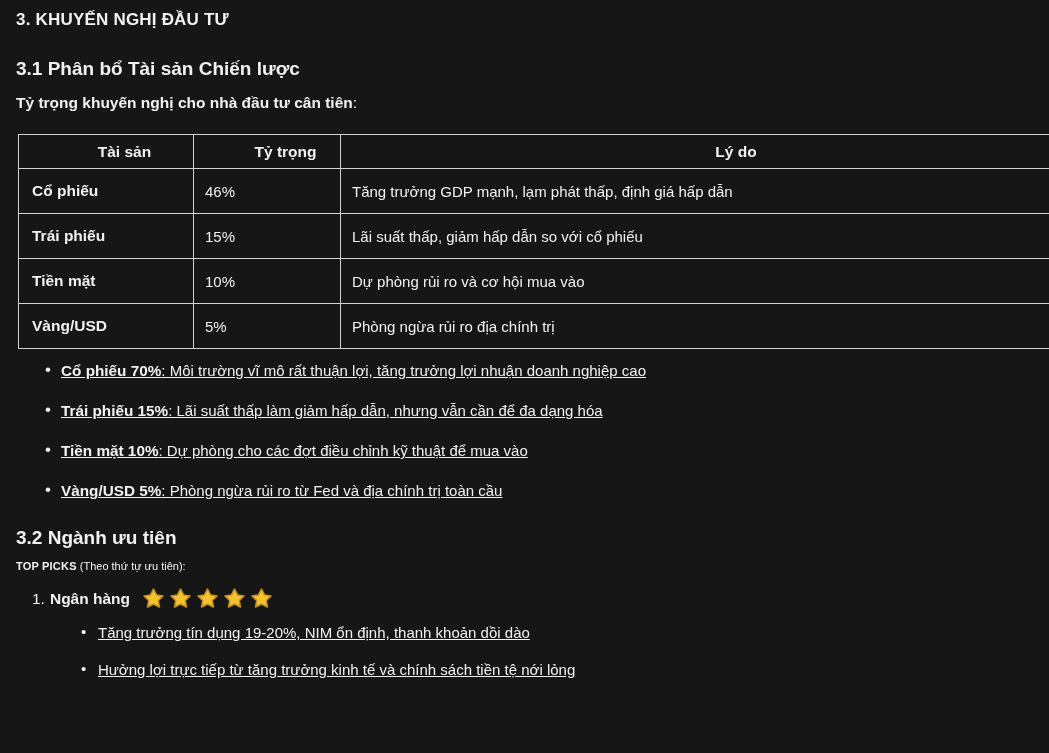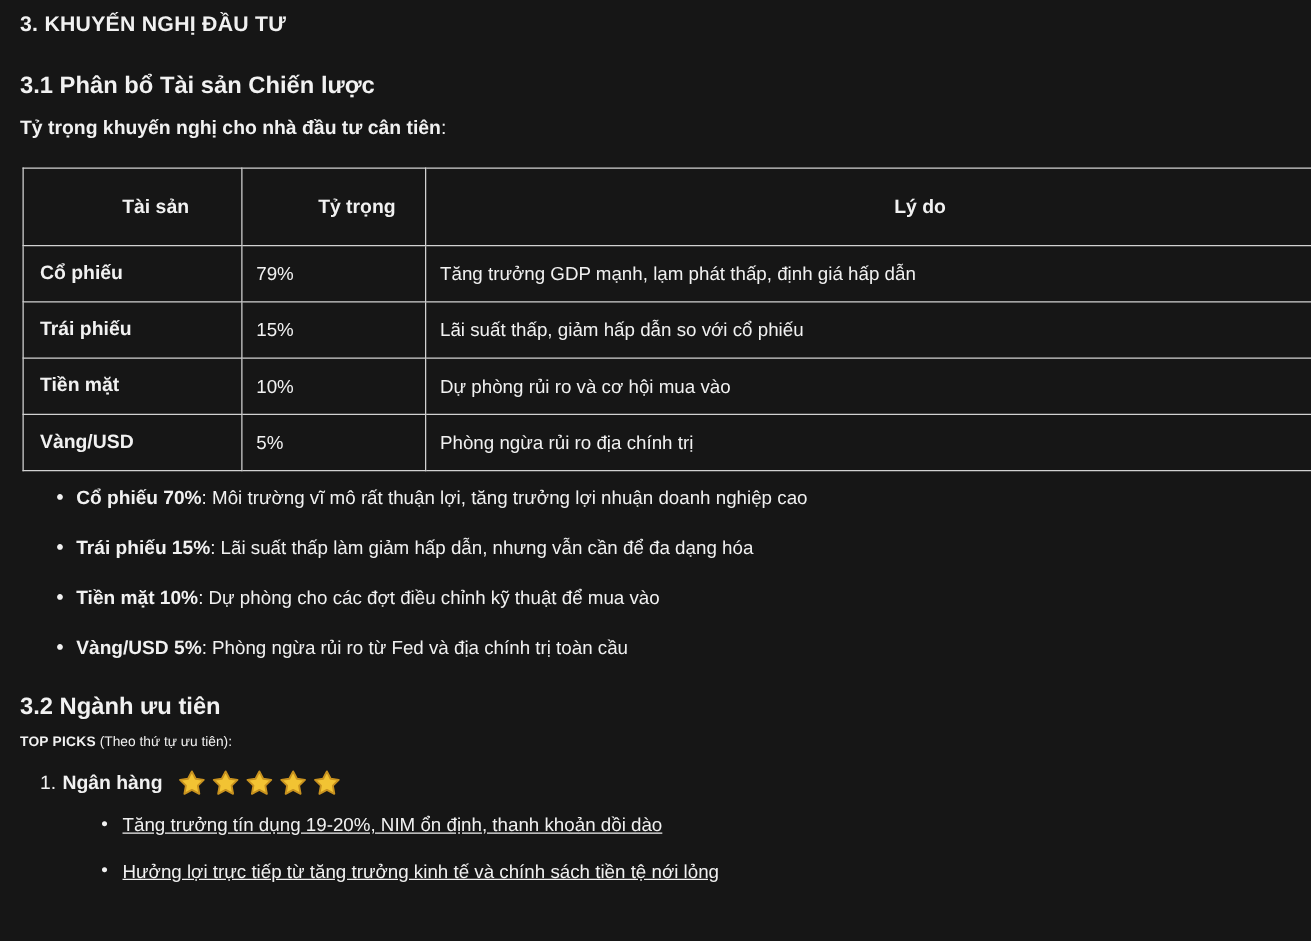--- a/index.html
+++ b/index.html
@@ -28,37 +28,38 @@
 
   .table-wrap { margin-top: 22px; margin-left: 2px; }
   table {
     border-collapse: collapse;
     table-layout: fixed;
     width: 1076px; 
     font-size: 15px;
   }
   th, td { border: 1px solid var(--border); }
   th {
-    height: 62px; font-weight: 700; text-align: center;
+    height: 34px; font-weight: 700; text-align: center;
     font-size: 15.5px;
     padding-left: 37px;
   }
   td { height: 45px; text-align: left; padding-left: 13px; }
   td.col-weight, td.col-reason { padding-left: 11px; }
   td.col-asset { font-weight: 700; font-size: 15.5px; }
 
   .explain-head { margin-top: 39px; font-size: 15.5px; line-height: 19px; font-weight: 700; }
   .explain-head .colon { font-weight: 400; }
 
   ul.lvl1 { list-style: none; margin-top: 12px; }
   ul.lvl1 > li {
     position: relative;
     padding-left: 45px;
     line-height: 19px;
     margin-bottom: 21px;
+    text-decoration: underline;
   }
   ul.lvl1 > li::before {
     content: "\2022";
     position: absolute; left: 29px; top: -1px;
     font-size: 17px;
   }
   ul.lvl1 b { font-size: 15.3px; }
 
   .toppicks { margin-top: 9px; font-size: 11px; line-height: 19px; }
   .toppicks b { letter-spacing: .2px; }
@@ -107,21 +108,21 @@
       <thead>
         <tr>
           <th>Tài sản</th>
           <th>Tỷ trọng</th>
           <th>Lý do</th>
         </tr>
       </thead>
       <tbody>
         <tr>
           <td class="col-asset">Cổ phiếu</td>
-          <td class="col-weight">79%</td>
+          <td class="col-weight">46%</td>
           <td class="col-reason">Tăng trưởng GDP mạnh, lạm phát thấp, định giá hấp dẫn</td>
         </tr>
         <tr>
           <td class="col-asset">Trái phiếu</td>
           <td class="col-weight">15%</td>
           <td class="col-reason">Lãi suất thấp, giảm hấp dẫn so với cổ phiếu</td>
         </tr>
         <tr>
           <td class="col-asset">Tiền mặt</td>
           <td class="col-weight">10%</td>

